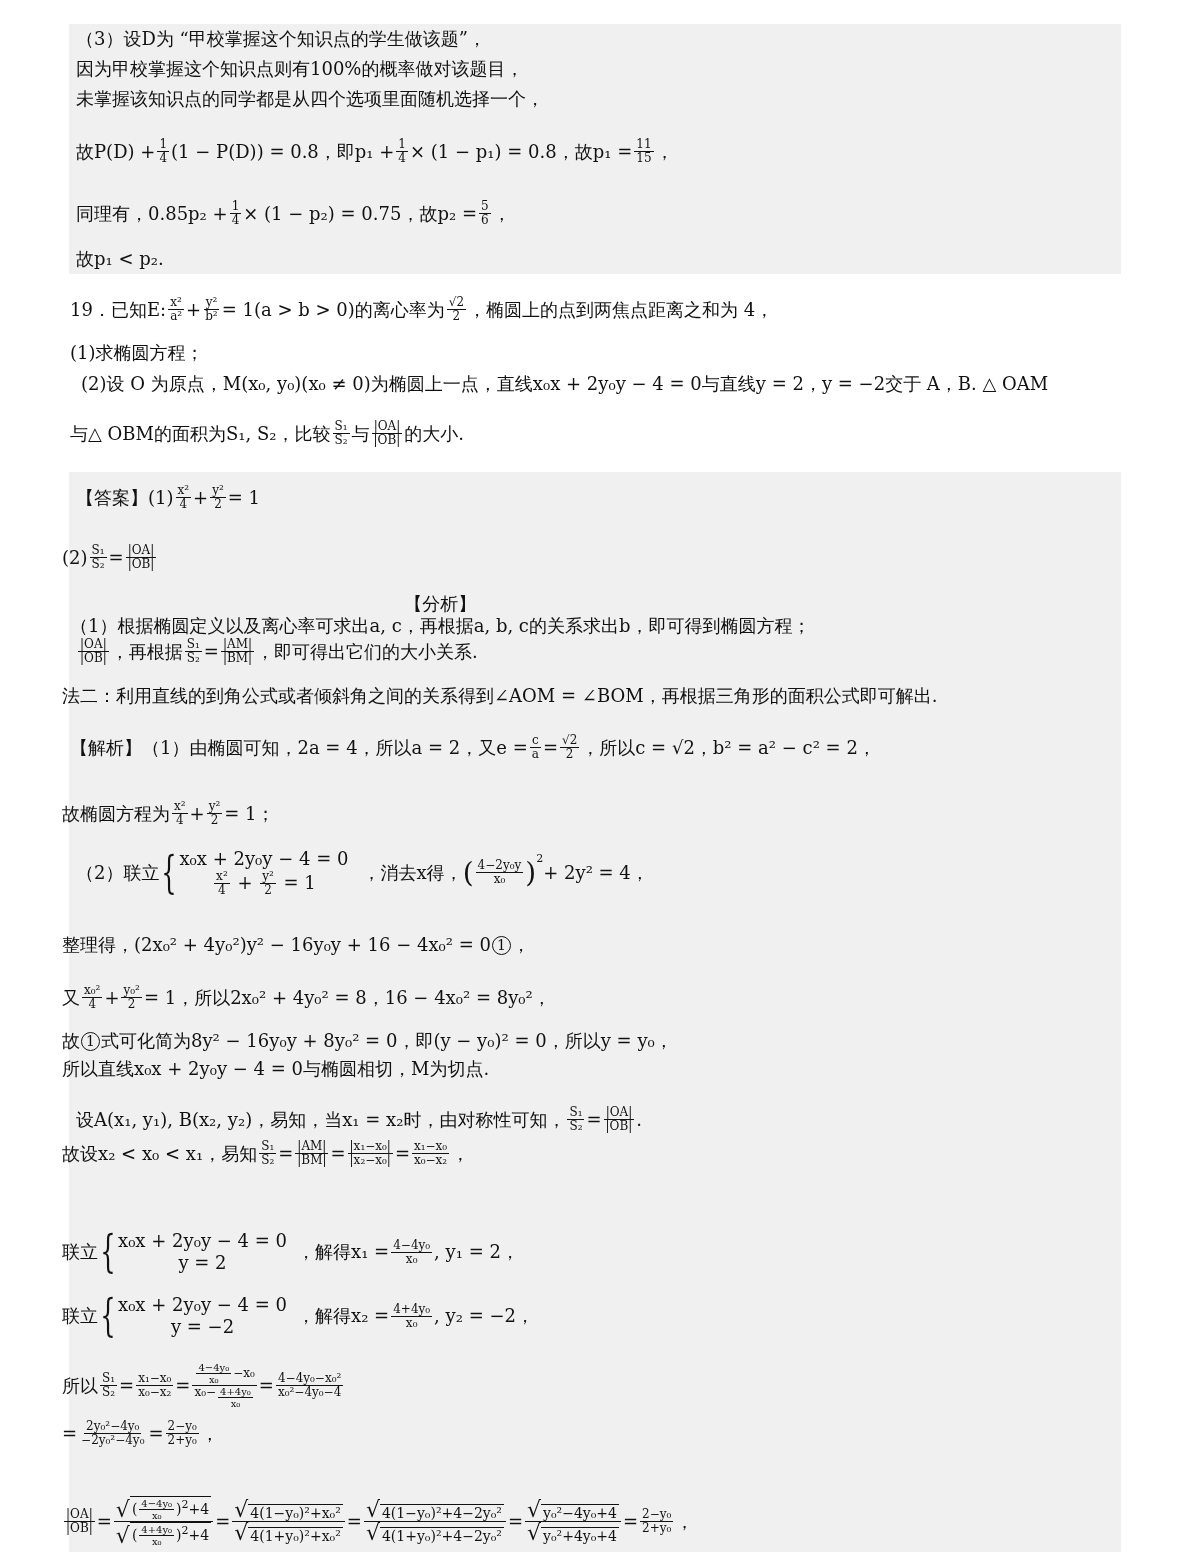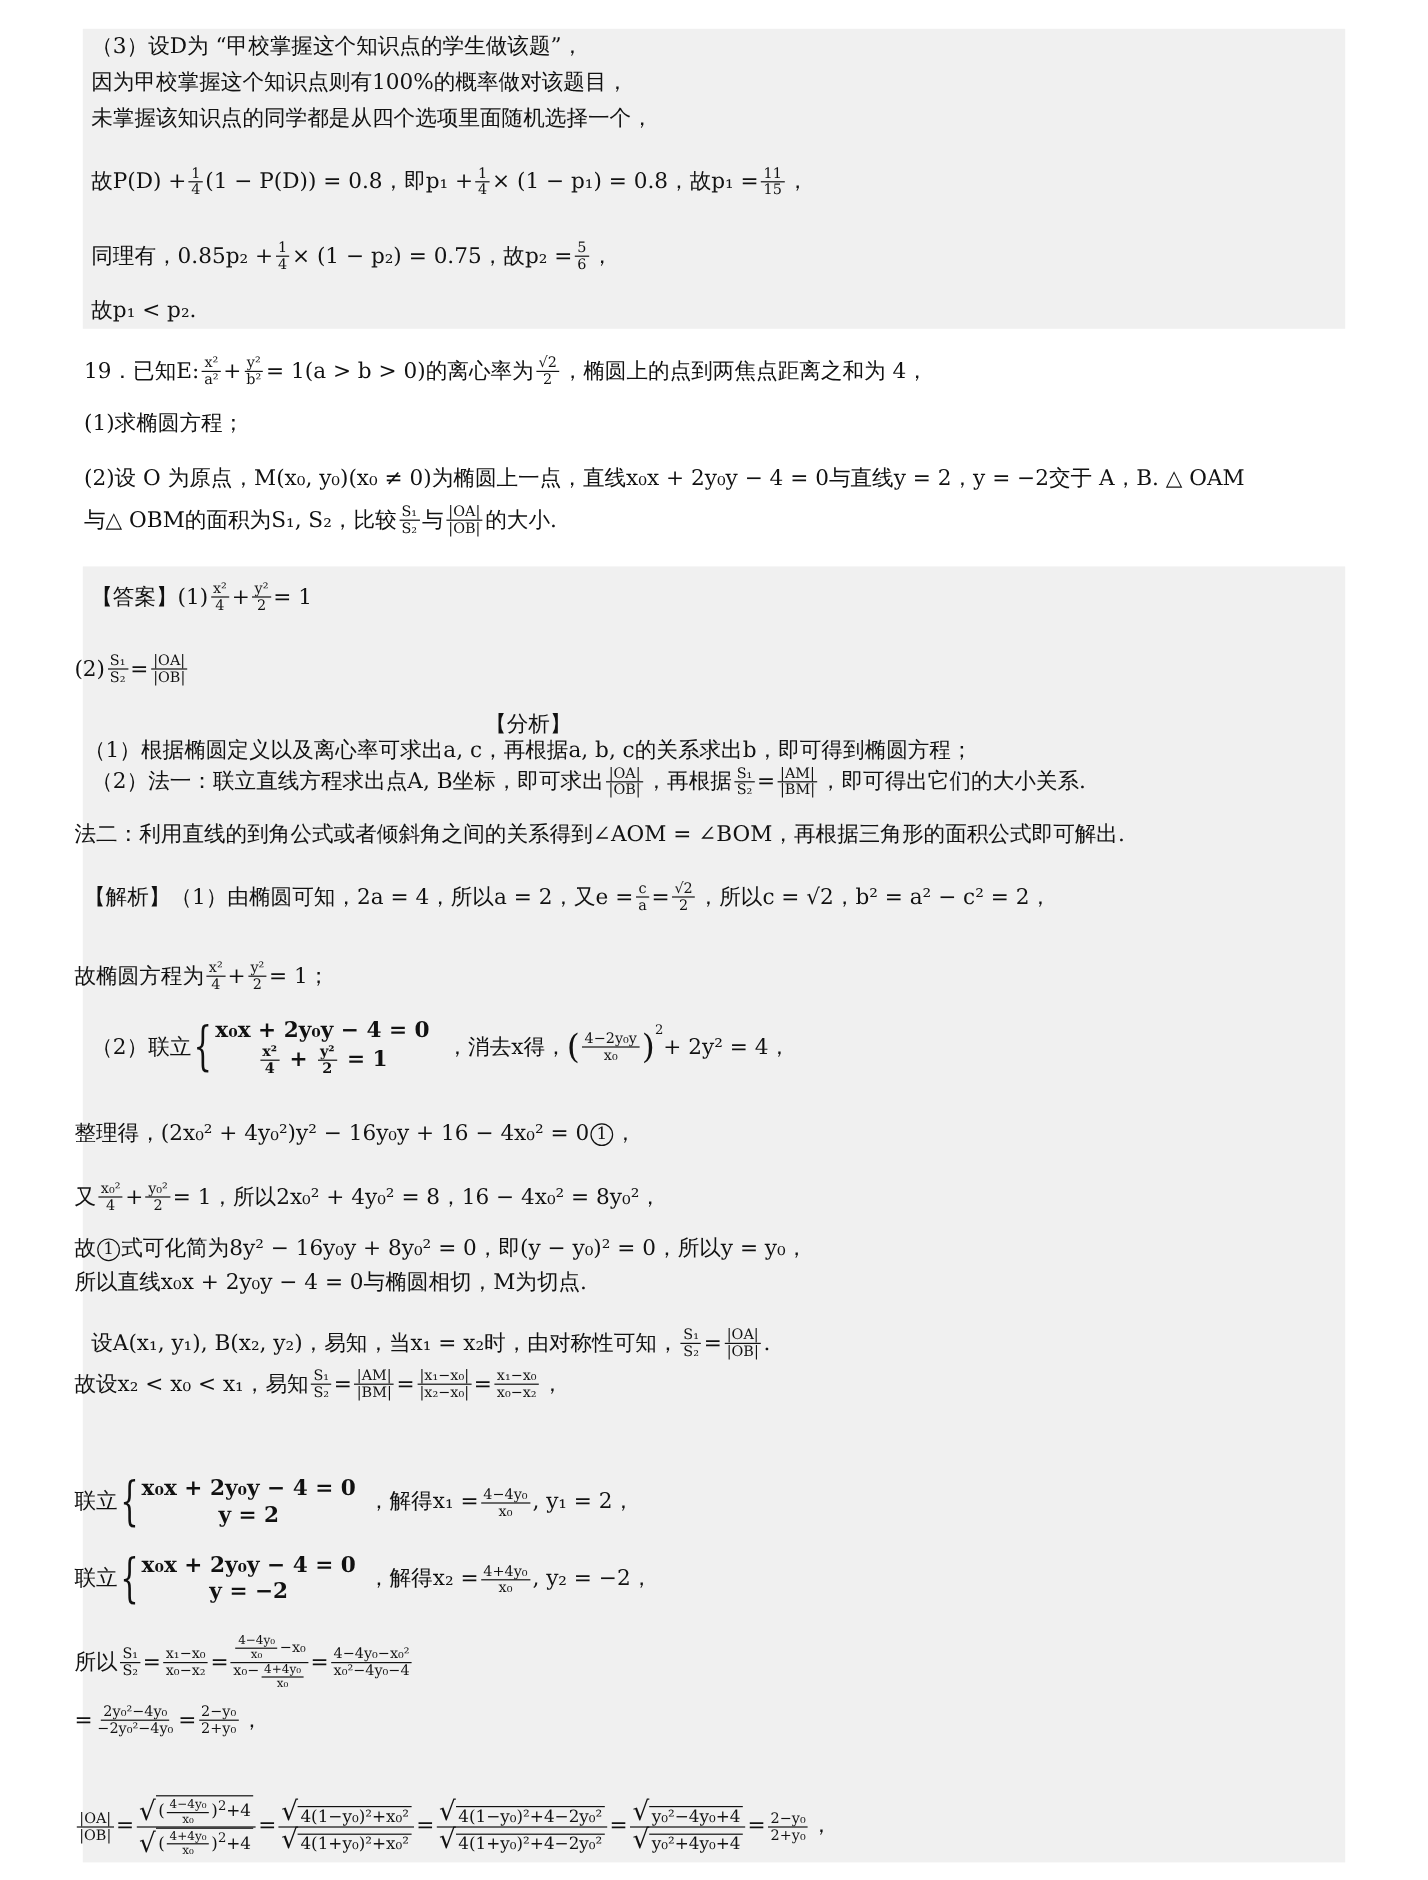--- a/index.html
+++ b/index.html
@@ -7,21 +7,21 @@
          font-family:"DejaVu Serif","Liberation Serif",serif; color:#111; font-size:18px; }
   .block { position:absolute; left:69px; width:1052px; background:#f0f0f0; }
   .line { position:absolute; left:76px; white-space:nowrap; line-height:22px; display:flex; align-items:center; }
   .plain { position:absolute; left:62px; white-space:nowrap; line-height:22px; display:flex; align-items:center; }
   .frac { display:inline-flex; flex-direction:column; align-items:center; vertical-align:middle; margin:0 2px; font-size:12px; line-height:13px; }
   .frac .num { padding:0 2px; border-bottom:1px solid #111; }
   .frac .den { padding:0 2px; }
   .frac.big { font-size:14px; line-height:16px; }
   .sys { display:inline-flex; align-items:center; }
   .brace { font-size:44px; line-height:44px; font-weight:200; transform:scaleX(0.55); margin:0 -4px; }
-  .sysrows { display:flex; flex-direction:column; align-items:center; font-size:18px; line-height:22px;font-weight:bold; }
+  .sysrows { display:flex; flex-direction:column; align-items:center; font-size:18px; line-height:22px; }
   .sqrt { display:inline-flex; align-items:flex-end; }
   .sqrt .rad { font-size:22px; line-height:22px; }
   .sqrt .under { border-top:1px solid #111; padding:0 2px; }
   sub, sup { font-size:11px; }
   .circ { display:inline-block; width:17px; height:17px; border:1px solid #111; border-radius:50%; text-align:center; line-height:17px; font-size:14px; font-style:normal; margin:0 1px; }
 </style>
 </head>
 <body>
 
 <div class="block" style="top:24px;height:250px;"></div>
@@ -86,21 +86,21 @@
   <span> = 1(a &gt; b &gt; 0)的离心率为</span>
   <span class="frac">
       <span class="num">√2</span>
       <span class="den">2</span>
     </span>
   <span>，椭圆上的点到两焦点距离之和为 4，</span>
 </div>
 <div class="plain" style="top:342px;left:70px;">
     <span>(1)求椭圆方程；</span>
   </div>
-<div class="plain" style="top:373px;left:70px;margin-top:15px;">
+<div class="plain" style="top:373px;left:81px;">
     <span>(2)设 O 为原点，M(x₀, y₀)(x₀ ≠ 0)为椭圆上一点，直线x₀x + 2y₀y − 4 = 0与直线y = 2，y = −2交于 A，B. △ OAM</span>
   </div>
 <div class="plain" style="top:420px;left:70px;">
   <span>与△ OBM的面积为S₁, S₂，比较</span>
   <span class="frac">
       <span class="num">S₁</span>
       <span class="den">S₂</span>
     </span>
   <span>与</span>
   <span class="frac">
@@ -135,21 +135,20 @@
       <span class="num">|OA|</span>
       <span class="den">|OB|</span>
     </span>
 </div>
 
 <div class="line" style="top:593px;left:70px;flex-direction:column;">
   <span>【分析】</span>
   <span>（1）根据椭圆定义以及离心率可求出a, c，再根据a, b, c的关系求出b，即可得到椭圆方程；</span>
 </div>
 <div class="line" style="top:638px;">
-  <span>（2）法一：联立直线方程求出点A, B坐标，即可求出</span>
   <span class="frac">
       <span class="num">|OA|</span>
       <span class="den">|OB|</span>
     </span>
   <span>，再根据</span>
   <span class="frac">
       <span class="num">S₁</span>
       <span class="den">S₂</span>
     </span>
   <span> = </span>

